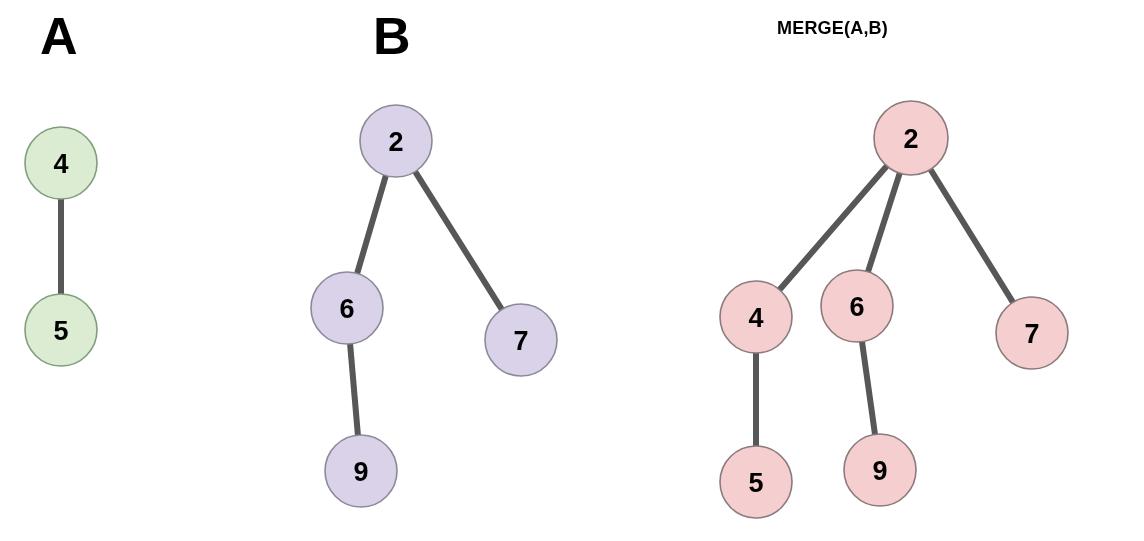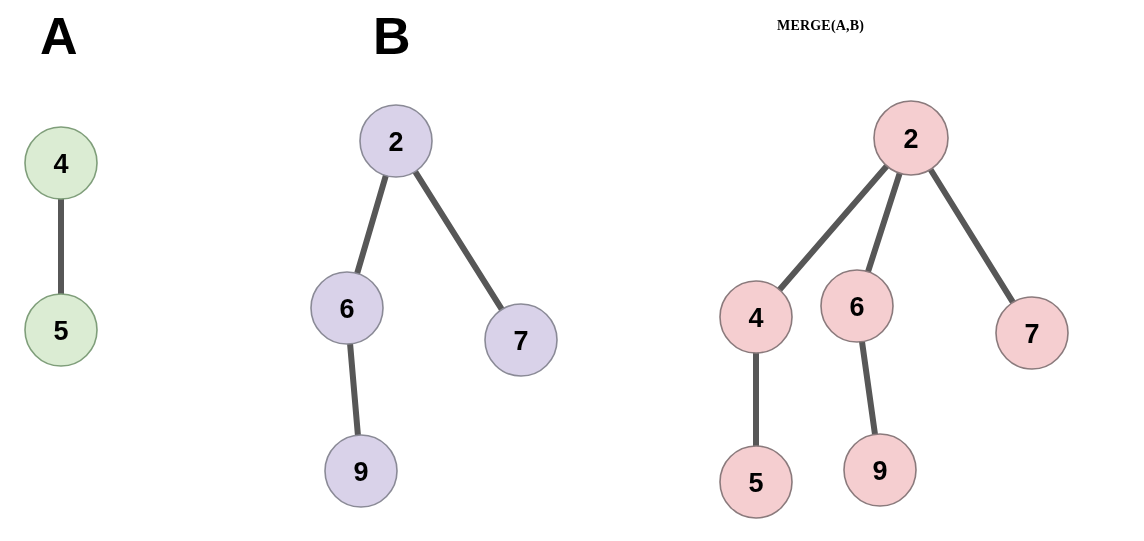--- a/index.html
+++ b/index.html
@@ -9,21 +9,21 @@
     -webkit-font-smoothing:antialiased;
   }
   #canvas{position:absolute;inset:0;width:1144px;height:541px;}
   .panel-title{
     position:absolute;color:#000;font-weight:bold;white-space:nowrap;
     font-family:"Liberation Sans","DejaVu Sans",sans-serif;
     user-select:none;
   }
   #title-a{left:40px;top:6px;font-size:52px;letter-spacing:0px;}
   #title-b{left:373px;top:6px;font-size:52px;letter-spacing:0px;}
-  #title-merge{left:777px;top:18px;font-size:14px;letter-spacing:0.2px;font-family:Liberation Serif, serif;}
+  #title-merge{left:777px;top:18px;font-size:18px;letter-spacing:0.2px;}
   svg{display:block;}
   .edge{stroke:#575757;stroke-width:6;stroke-linecap:round;}
   .node-circle{stroke-width:1.6;}
   .node-label{
     font-family:"Liberation Sans","DejaVu Sans",sans-serif;
     font-weight:bold;font-size:27px;fill:#000;
     text-anchor:middle;dominant-baseline:central;
     user-select:none;
   }
 </style>

